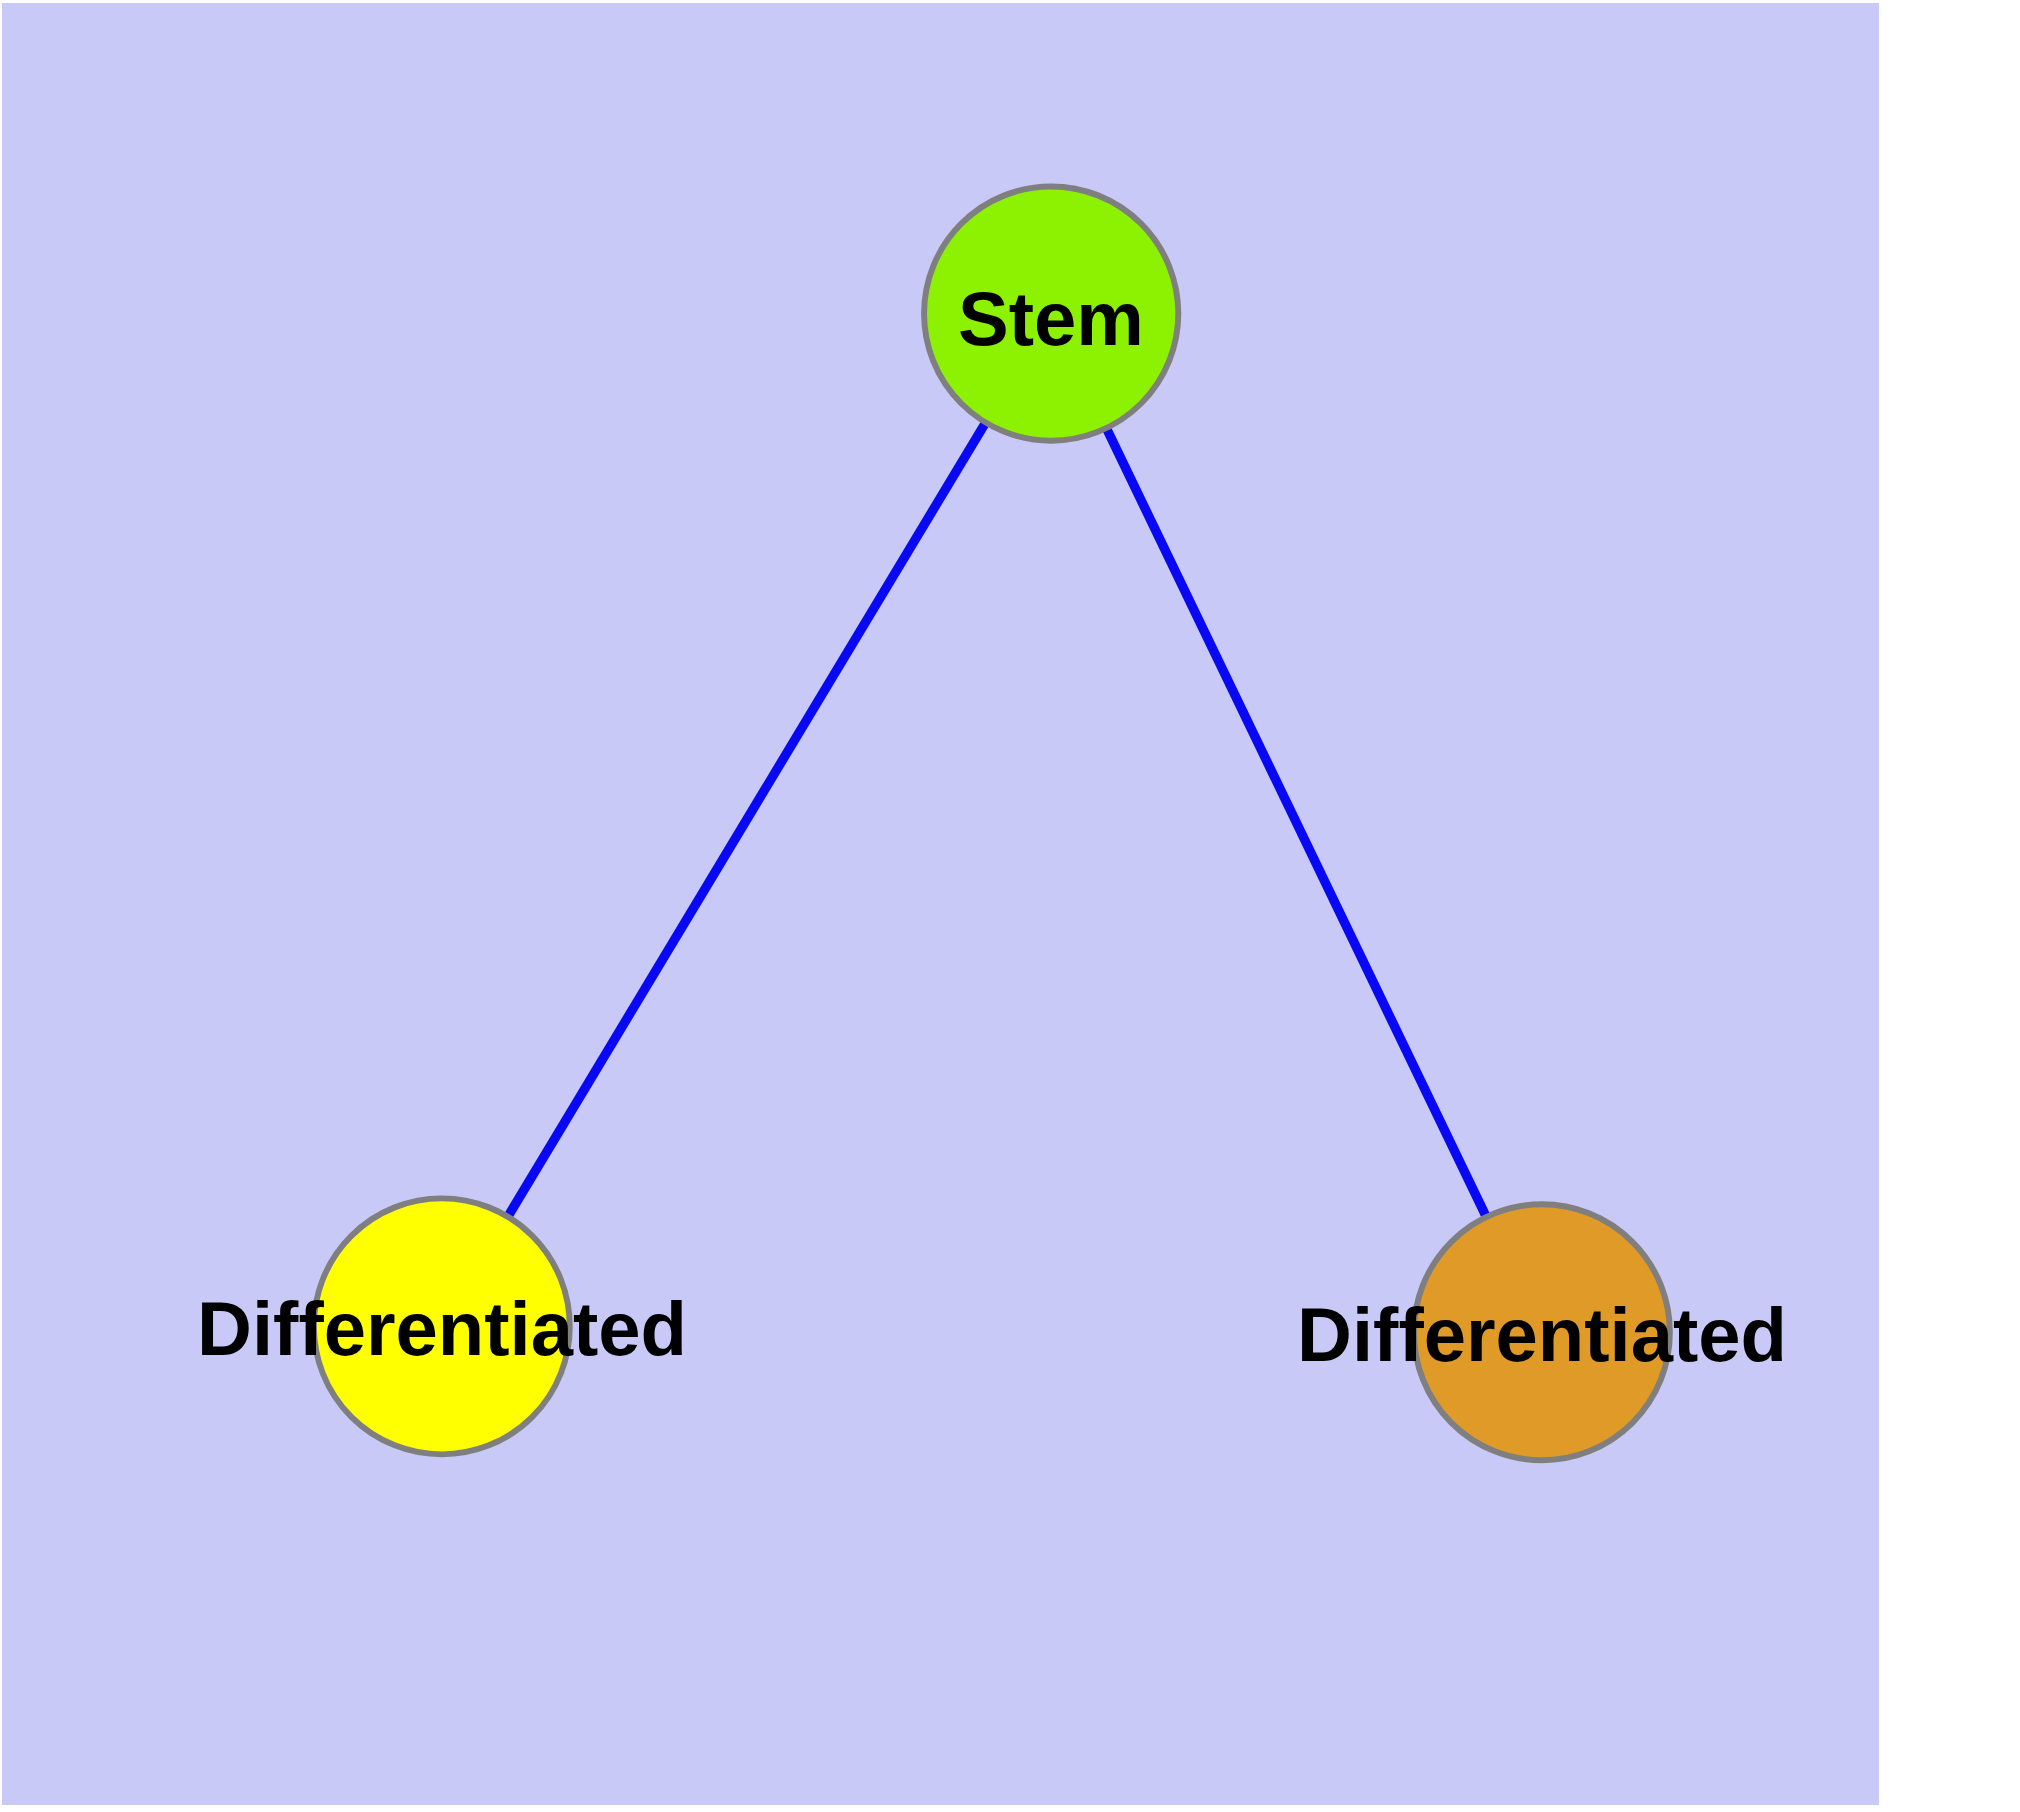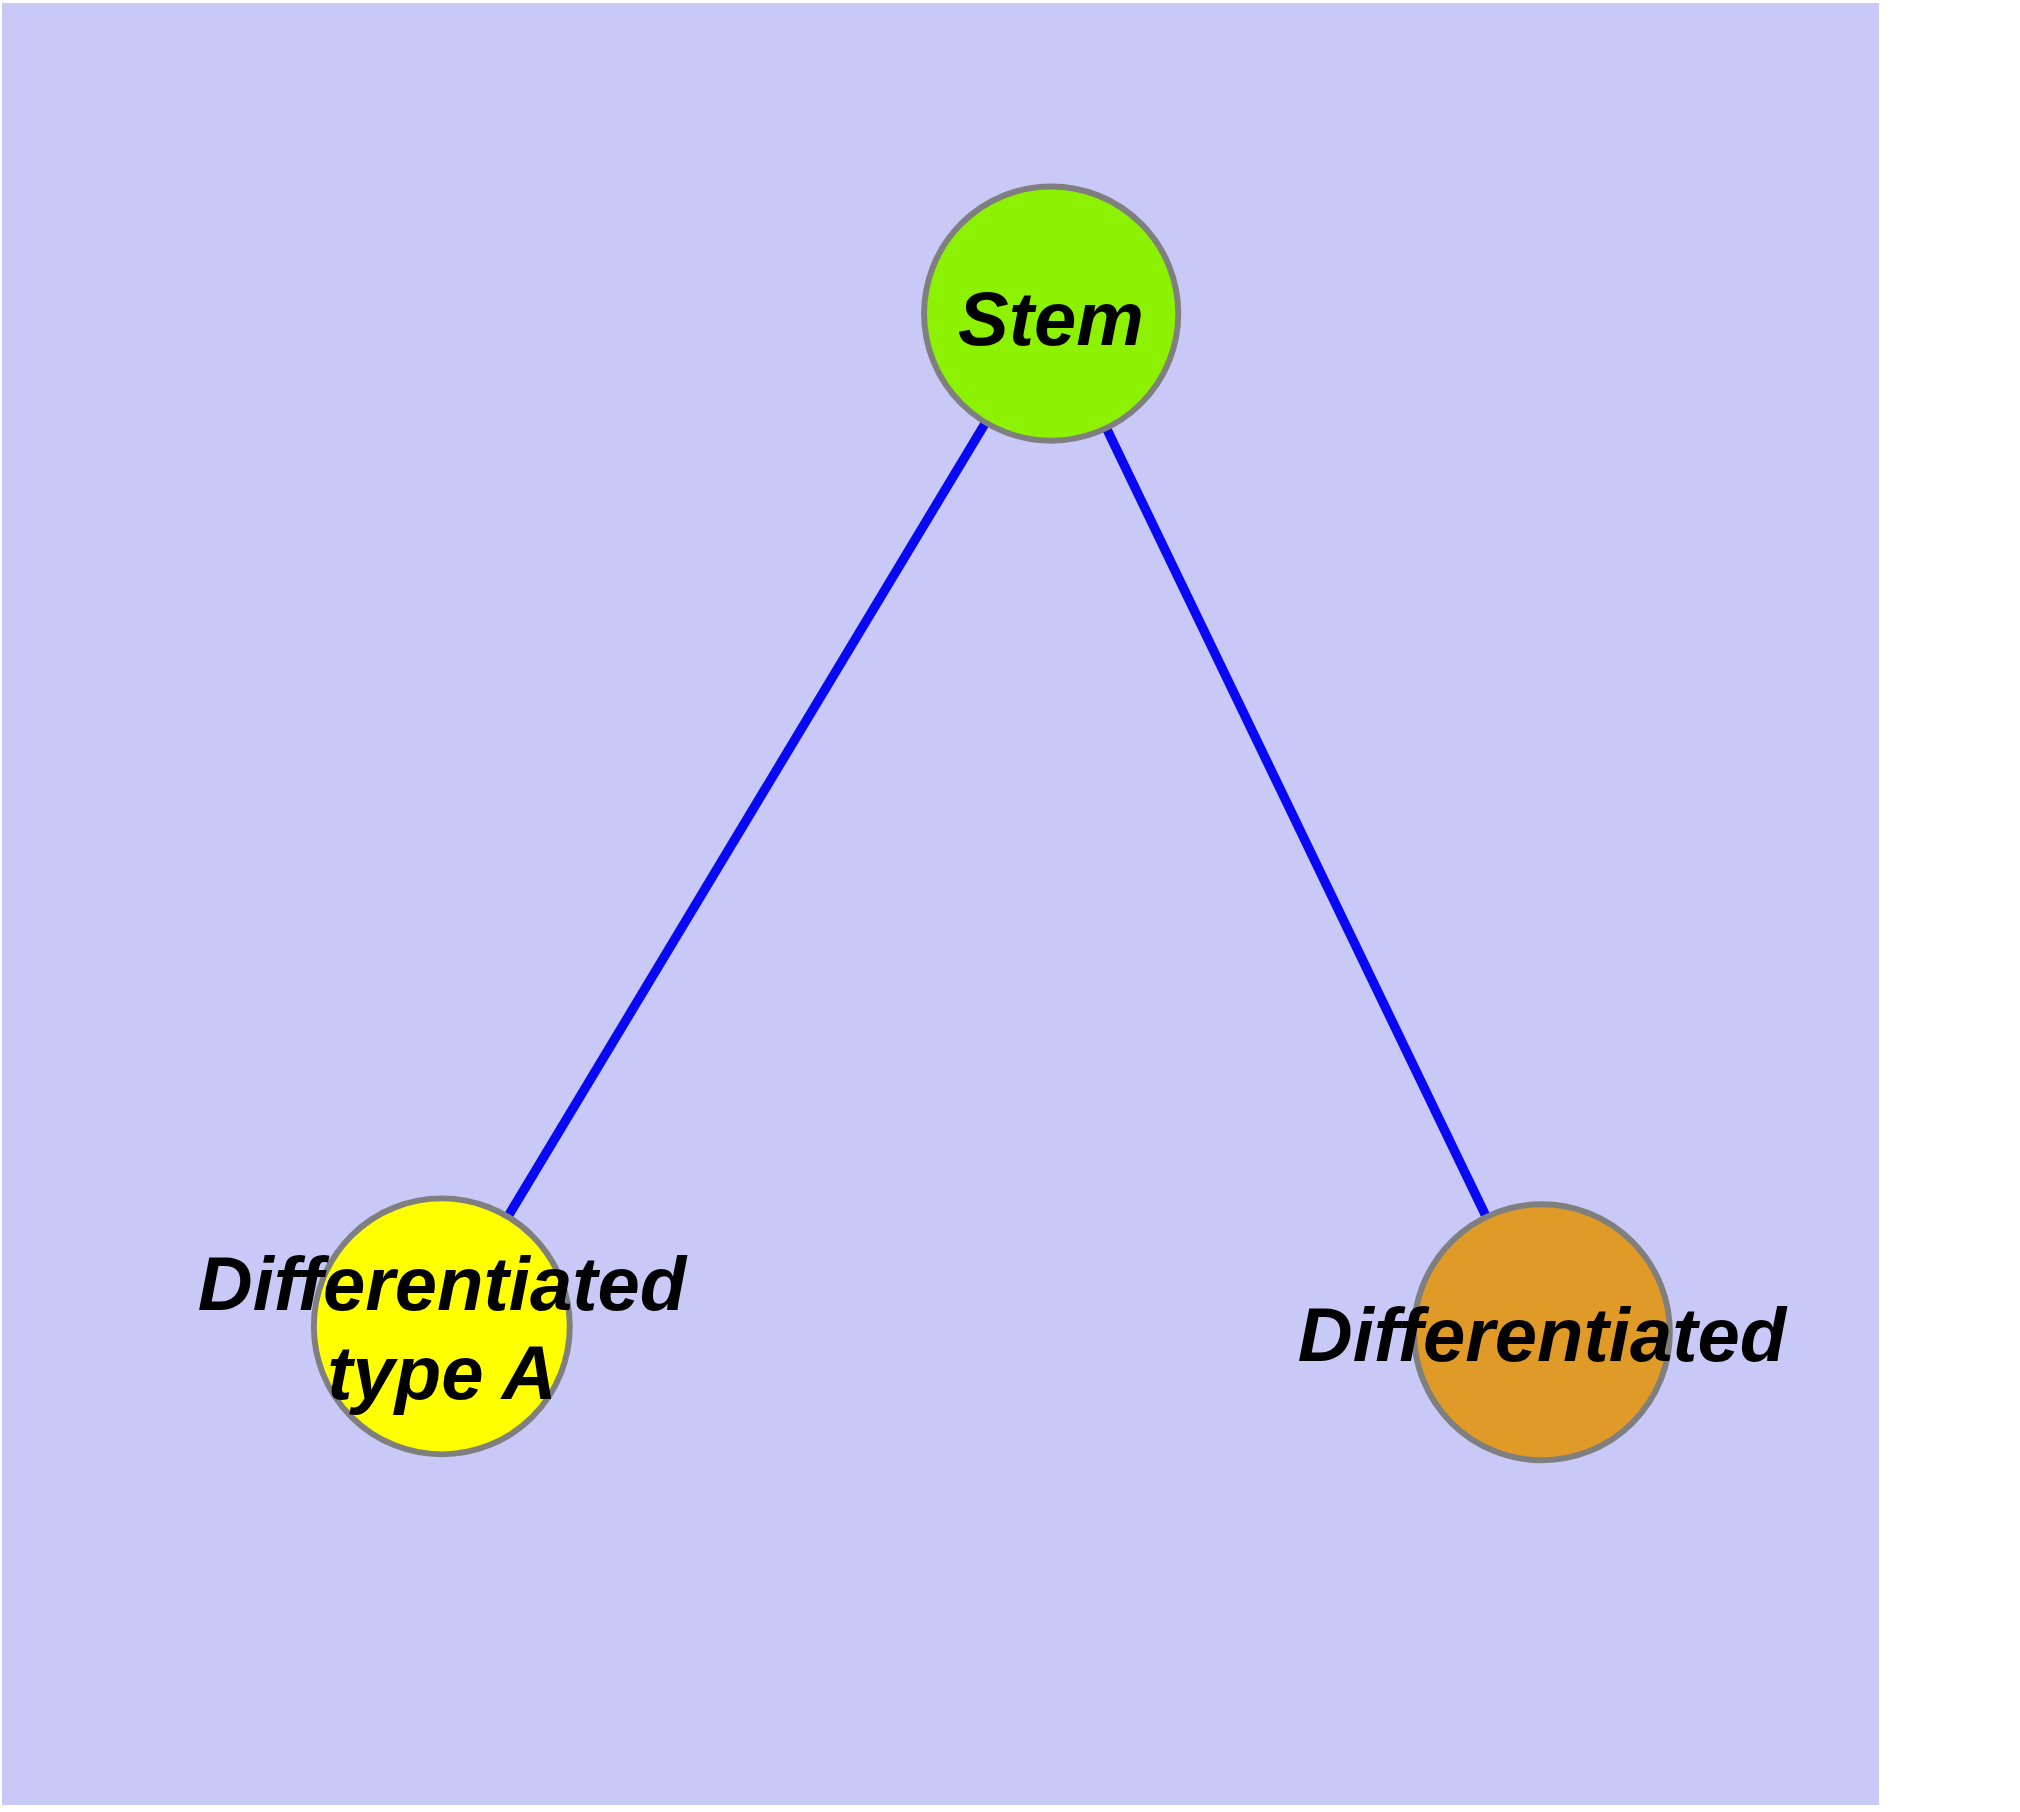--- a/index.html
+++ b/index.html
@@ -13,21 +13,20 @@
     height: 1812px;
     background: var(--page-bg);
     font-family: "Liberation Sans", sans-serif;
   }
   .figure {
     position: relative;
     width: 1881px;
     height: 1812px;
     background: var(--page-bg);
     overflow: hidden;
-    font-style: italic;
   }
   .panel {
     position: absolute;
     left: 1.7px;
     right: 1.7px;
     top: 3.4px;
     bottom: 6.8px;
     background: var(--panel-bg);
   }
   svg.graph {
@@ -68,20 +67,19 @@
     <circle cx="521" cy="1565" r="151" stroke-width="7" fill="#FFFF00" stroke="#7F7F7F"></circle>
     <circle cx="1819" cy="1572" r="151" stroke-width="7" fill="#E09A28" stroke="#7F7F7F"></circle>
   </svg>
 
   <div class="node-label label-stem">
     <span class="line">Stem</span>
   </div>
 
   <div class="node-label label-type-a">
     <span class="line">Differentiated</span>
-    <span class="line">type A</span>
   </div>
 
   <div class="node-label label-type-b">
     <span class="line">Differentiated</span>
   </div>
 </div>
 
 
 </body></html>

